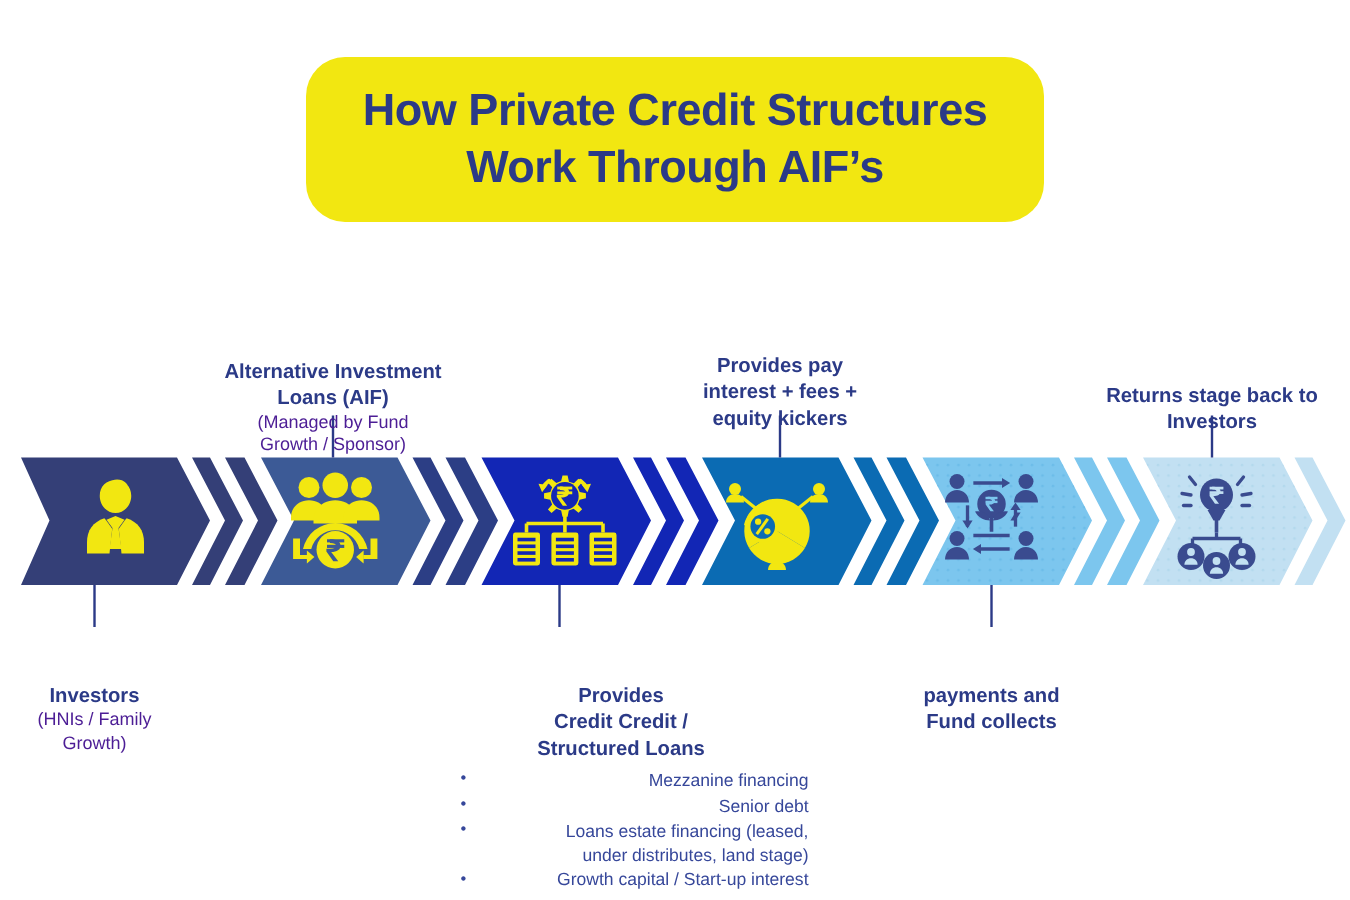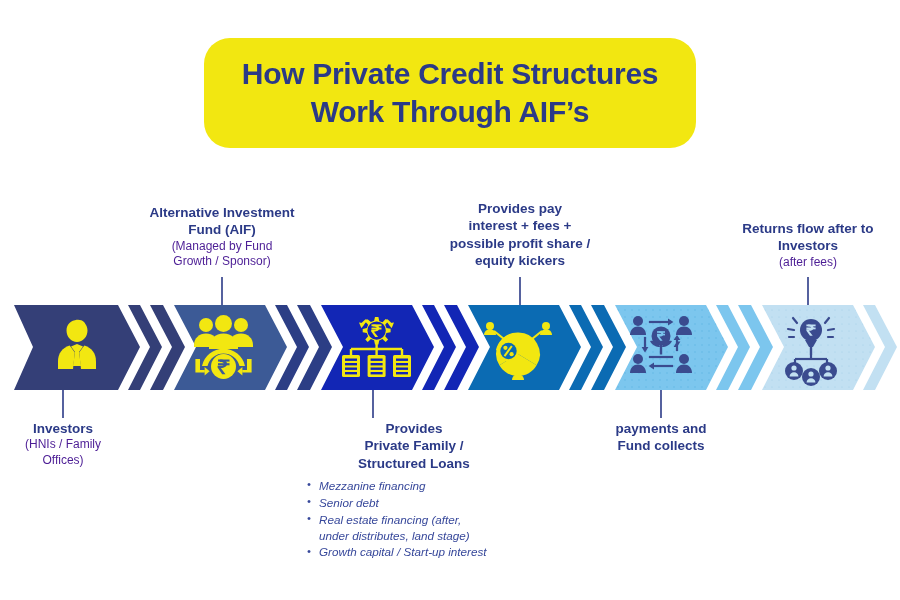--- a/index.html
+++ b/index.html
@@ -22,26 +22,26 @@
   #title-text{
     color:#2b3a87;font-weight:bold;font-size:30px;line-height:1.28;
     letter-spacing:-0.3px;padding:0 14px;
   }
 
   
   #band{position:absolute;left:0;top:0;width:900px;height:600px;}
 
   
   .callout{position:absolute;text-align:center;color:#2b3a87;}
-  .callout .main{font-weight:bold;font-size:13.5px;line-height:1.28;}
+  .callout .main{font-weight:bold;font-size:13.5px;line-height:1.28;margin-top:35px;}
   .callout .sub{font-size:12px;line-height:1.3;margin-top:0;color:#4c1d95;}
 
   .bullets{
     list-style:none;margin:6px 0 0 0;padding:0;
-    text-align:left;color:#36479a;font-size:11.7px;line-height:1.36;font-style:italic;
+    text-align:right;color:#36479a;font-size:11.7px;line-height:1.36;
   }
   .bullets li{position:relative;padding-left:14px;margin-bottom:1px;}
   .bullets li:before{
     content:"•";position:absolute;left:2px;top:-0.5px;font-size:11px;color:#36479a;
   }
 
   
 </style>
 </head>
 <body>
@@ -304,71 +304,67 @@
 
     <path d="M863,305 L885,347 L863,390 L875,390 L897,347 L875,305 Z" fill="#C2E0F2"></path>
   </svg>
 
   <div class="callout" style="left:0px;top:420px;width:126px;">
     <div class="main">
       <div>Investors</div>
     </div>
     <div class="sub">
       <div>(HNIs / Family</div>
-      <div>Offices)</div>
+      <div>Growth)</div>
     </div>
   </div>
 
   <div class="callout" style="left:132px;top:204px;width:180px;">
     <div class="main">
       <div>Alternative Investment</div>
-      <div>Fund (AIF)</div>
+      <div>Loans (AIF)</div>
     </div>
     <div class="sub">
       <div>(Managed by Fund</div>
       <div>Growth / Sponsor)</div>
     </div>
   </div>
 
   <div class="callout" style="left:289px;top:420px;width:250px;">
     <div class="main">
       <div>Provides</div>
-      <div>Private Family /</div>
+      <div>Credit Credit /</div>
       <div>Structured Loans</div>
     </div>
     <ul class="bullets" style="margin-left:16px;">
       <li><span>Mezzanine financing</span></li>
       <li><span>Senior debt</span></li>
       <li>
-        <span>Real estate financing (after,</span><br>
+        <span>Loans estate financing (leased,</span><br>
         <span>under distributes, land stage)</span>
       </li>
       <li><span>Growth capital / Start-up interest</span></li>
     </ul>
   </div>
 
   <div class="callout" style="left:432px;top:200px;width:176px;">
     <div class="main">
       <div>Provides pay</div>
       <div>interest + fees +</div>
-      <div>possible profit share /</div>
       <div>equity kickers</div>
     </div>
   </div>
 
   <div class="callout" style="left:571px;top:420px;width:180px;">
     <div class="main">
       <div>payments and</div>
       <div>Fund collects</div>
     </div>
   </div>
 
   <div class="callout" style="left:715px;top:220px;width:186px;">
     <div class="main">
-      <div>Returns flow after to</div>
+      <div>Returns stage back to</div>
       <div>Investors</div>
     </div>
-    <div class="sub">
-      <div>(after fees)</div>
-    </div>
   </div>
 
 </div>
 
 </body></html>

